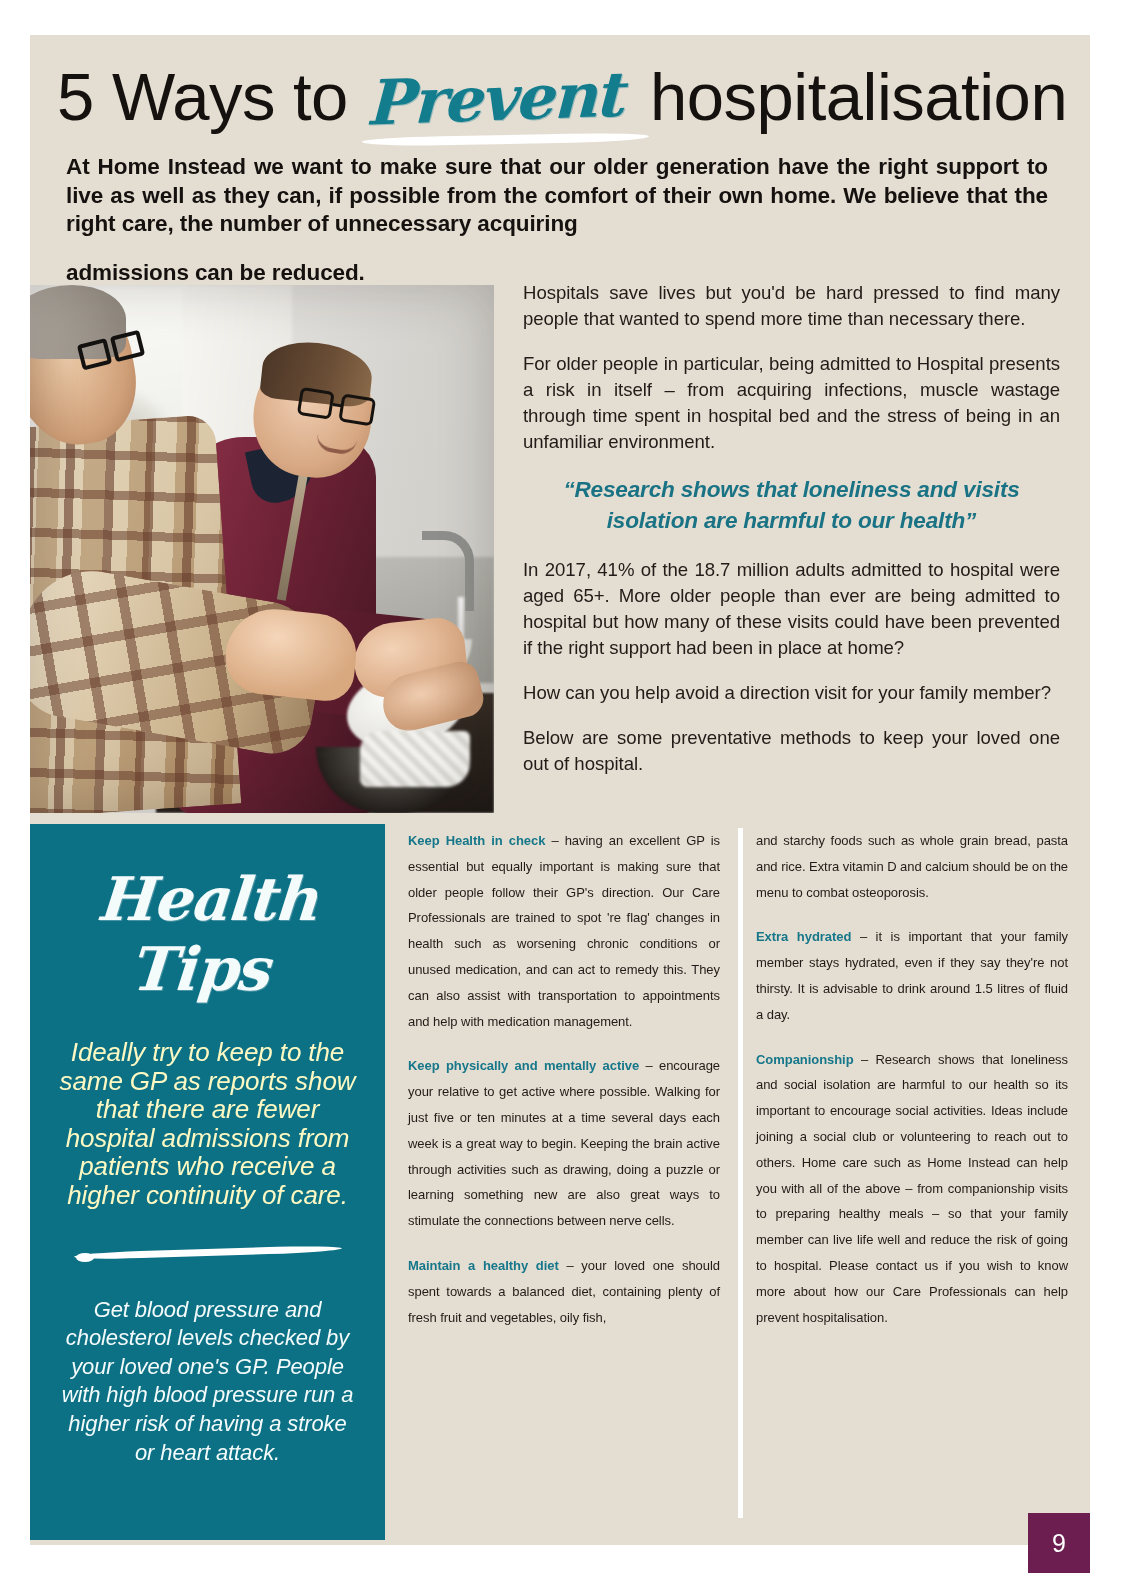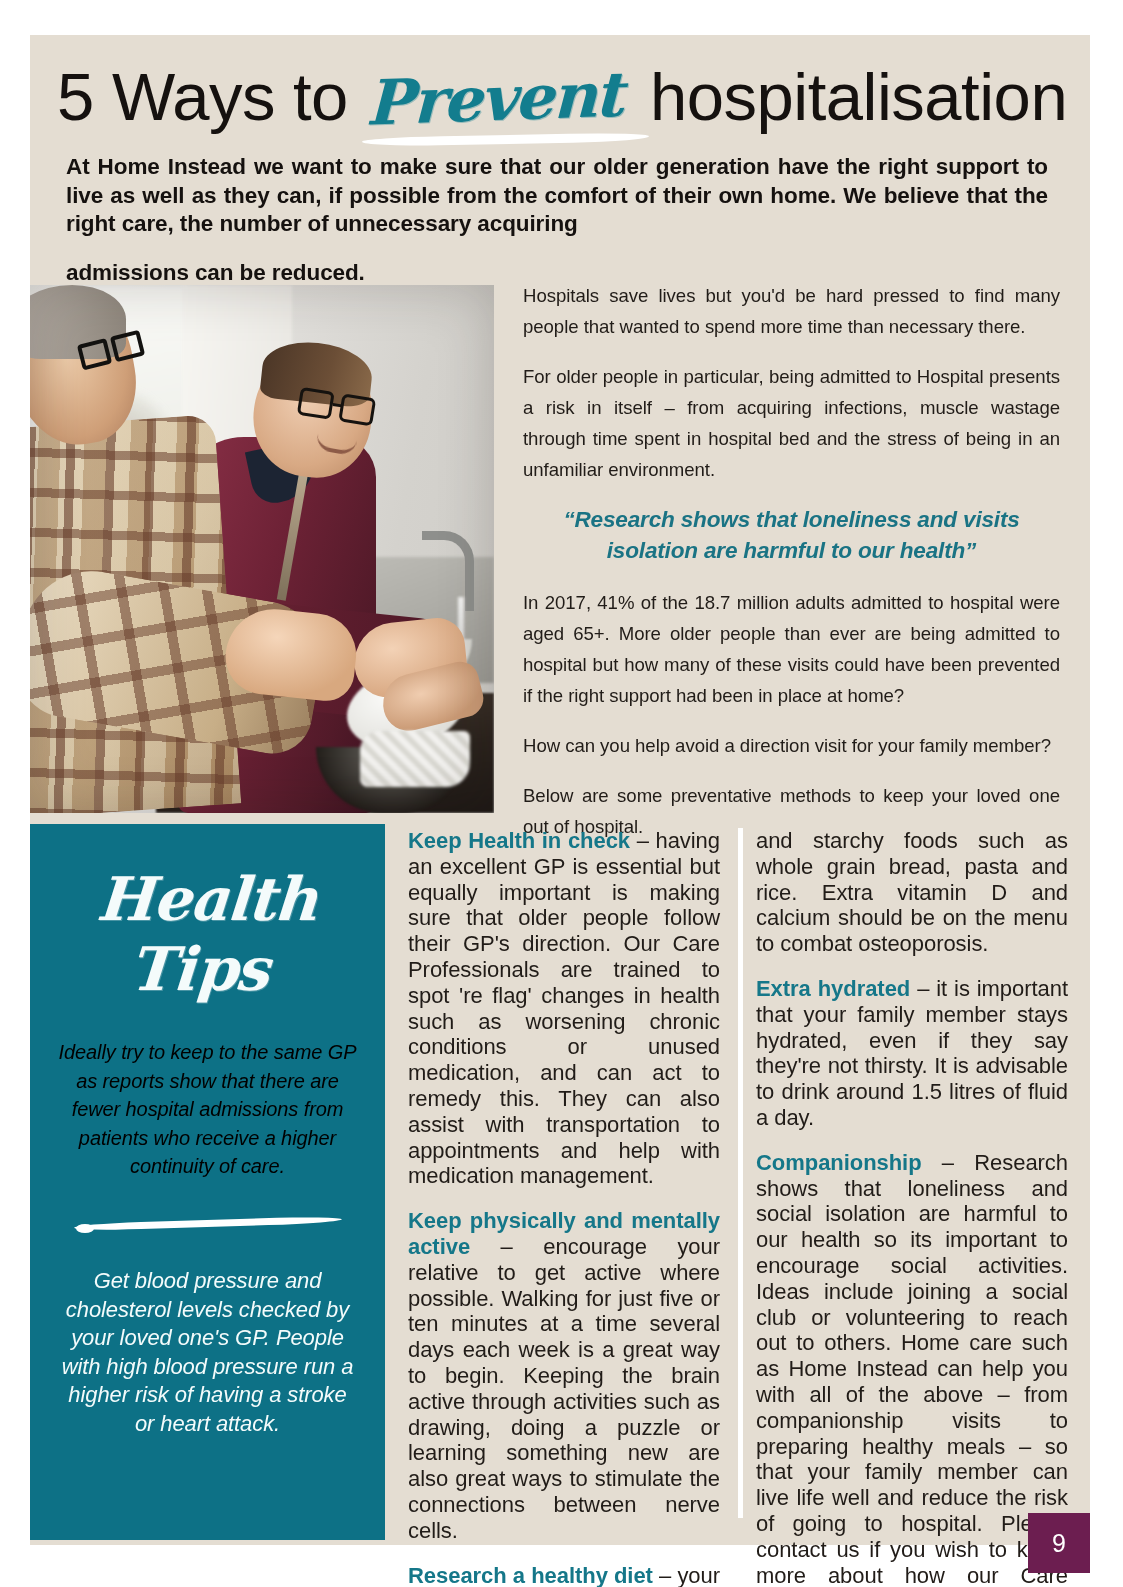--- a/index.html
+++ b/index.html
@@ -285,21 +285,21 @@
   .ph-vig { position: absolute; inset: 0; box-shadow: inset 0 0 56px rgba(35,28,22,.22); }
 
   
   .rcol {
     position: absolute;
     left: 493px; top: 245px;
     width: 537px;
   }
   .rcol p {
     font-size: 18.6px;
-    line-height: 31px;
+    line-height: 26px;
     color: #211c18;
     text-align: justify;
     margin-bottom: 19px;
     letter-spacing: -0.05px;
   }
   .pullquote {
     font-size: 22.6px;
     line-height: 31px;
     color: #1a7384;
     font-style: italic;
@@ -324,24 +324,24 @@
     font-style: italic;
     font-weight: 700;
     font-size: 60px;
     color: #f4fbfb;
     letter-spacing: -1.5px;
     margin-top: 40px;
     transform: skewX(-7deg);
     text-shadow: 1px 1px 0 rgba(255,255,255,.25);
   }
   .tip-para {
-    font-size: 20px;
+    font-size: 26px;
     line-height: 28.6px;
     font-style: italic;
-    color: #000000;
+    color: #fef9c3;
     margin-top: 34px;
     letter-spacing: -0.1px;
   }
   .tip-source {
     font-size: 18.6px;
     line-height: 24px;
     font-style: italic;
     color: #f3fbfb;
     margin-top: 2px;
   }
@@ -387,21 +387,21 @@
   }
   .tipcol.c1 { left: 0; }
   .tipcol.c2 { left: 348px; }
   .coldivider {
     position: absolute;
     left: 330px; top: 0;
     width: 5px; height: 690px;
     background: #ffffff;
   }
   .tipcol p {
-    font-size: 22px;
+    font-size: 13px;
     line-height: 25.8px;
     color: #211c18;
     text-align: justify;
     margin-bottom: 19px;
     letter-spacing: -0.05px;
   }
   .tipcol p:last-child { margin-bottom: 0; }
   .th { color: #157789; font-weight: 700; }
 
   
@@ -487,21 +487,21 @@
     <div class="brushline"></div>
     <div class="tip-para2">Get blood pressure and cholesterol levels checked by your loved one's GP. People with high blood pressure run a higher risk of having a stroke or heart attack.</div>
   </div>
 
   <div class="tipcols">
     <div class="coldivider"></div>
 
     <div class="tipcol c1">
       <p><span class="th">Keep Health in check</span><span> – having an excellent GP is essential but equally important is making sure that older people follow their GP's direction. Our Care Professionals are trained to spot 're flag' changes in health such as worsening chronic conditions or unused medication, and can act to remedy this. They can also assist with transportation to appointments and help with medication management.</span></p>
       <p><span class="th">Keep physically and mentally active</span><span> – encourage your relative to get active where possible. Walking for just five or ten minutes at a time several days each week is a great way to begin. Keeping the brain active through activities such as drawing, doing a puzzle or learning something new are also great ways to stimulate the connections between nerve cells.</span></p>
-      <p><span class="th">Research a healthy diet</span><span> – your loved one should spent towards a balanced diet, containing plenty of fresh fruit and vegetables, oily fish,</span></p>
+      <p><span class="th">Maintain a healthy diet</span><span> – your loved one should spent towards a balanced diet, containing plenty of fresh fruit and vegetables, oily fish,</span></p>
     </div>
 
     <div class="tipcol c2">
       <p><span class="th"></span><span>and starchy foods such as whole grain bread, pasta and rice. Extra vitamin D and calcium should be on the menu to combat osteoporosis.</span></p>
       <p><span class="th">Extra hydrated</span><span> – it is important that your family member stays hydrated, even if they say they're not thirsty. It is advisable to drink around 1.5 litres of fluid a day.</span></p>
       <p><span class="th">Companionship</span><span> – Research shows that loneliness and social isolation are harmful to our health so its important to encourage social activities. Ideas include joining a social club or volunteering to reach out to others. Home care such as Home Instead can help you with all of the above – from companionship visits to preparing healthy meals – so that your family member can live life well and reduce the risk of going to hospital. Please contact us if you wish to know more about how our Care Professionals can help prevent hospitalisation.</span></p>
     </div>
   </div>
 
   <div class="pagenum">9</div>

